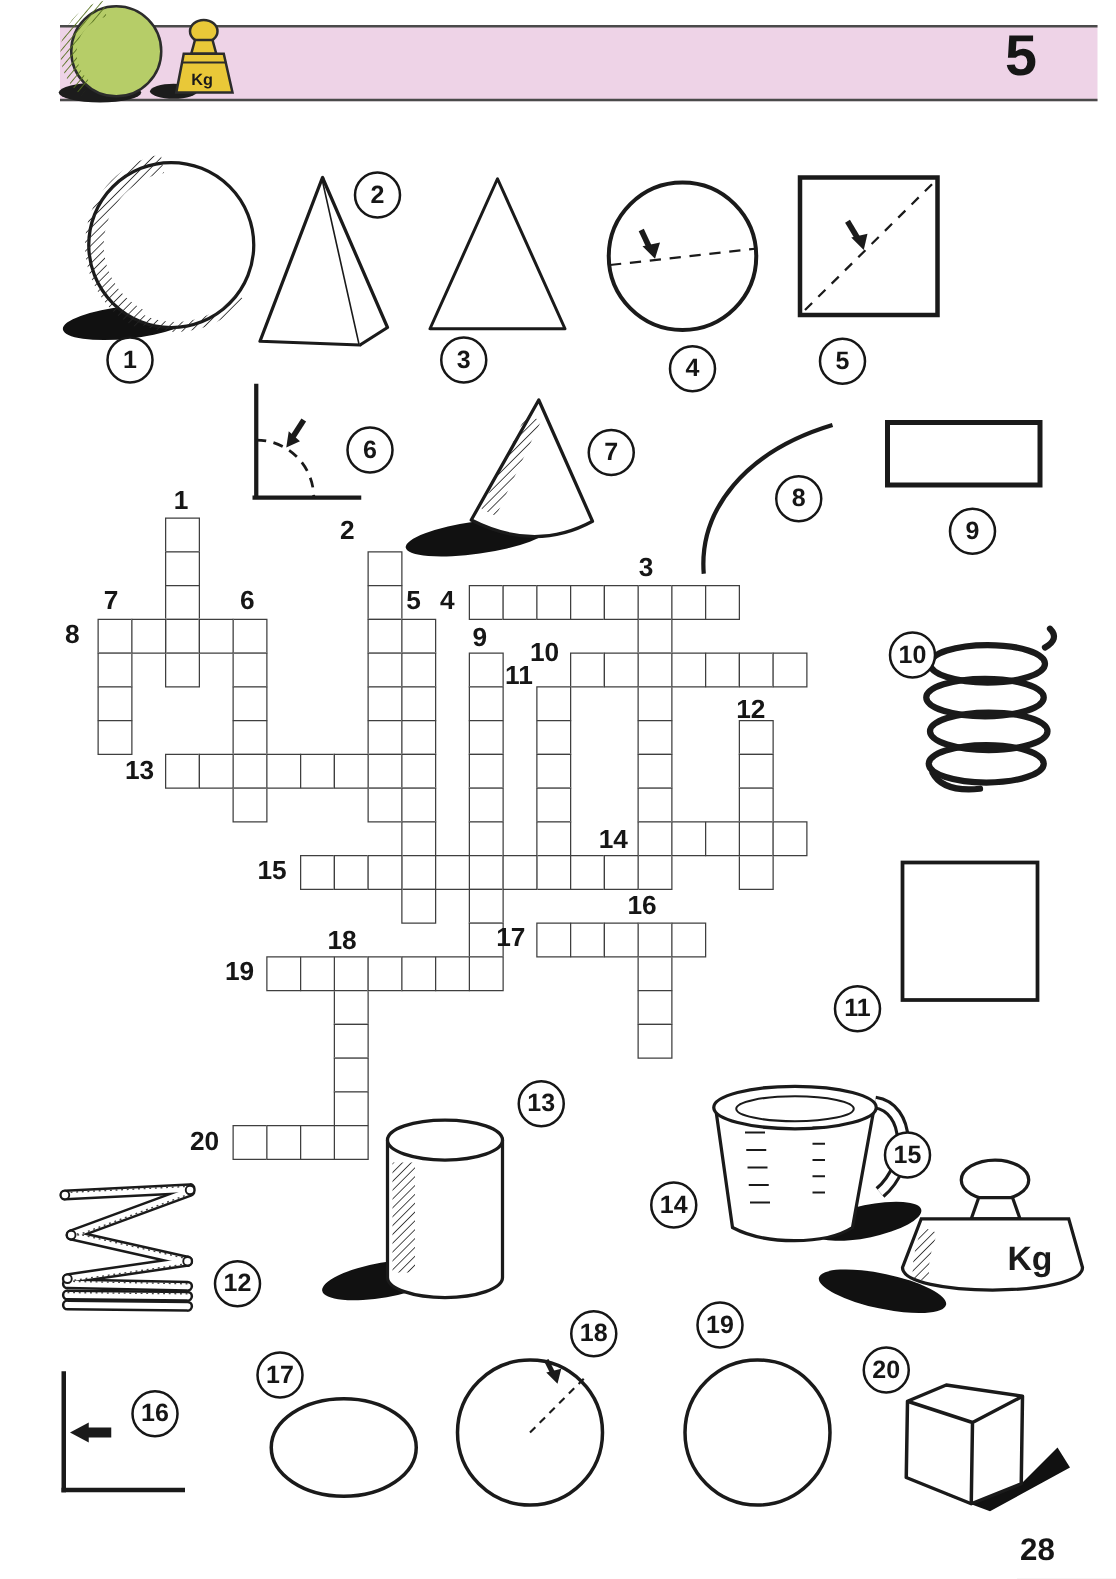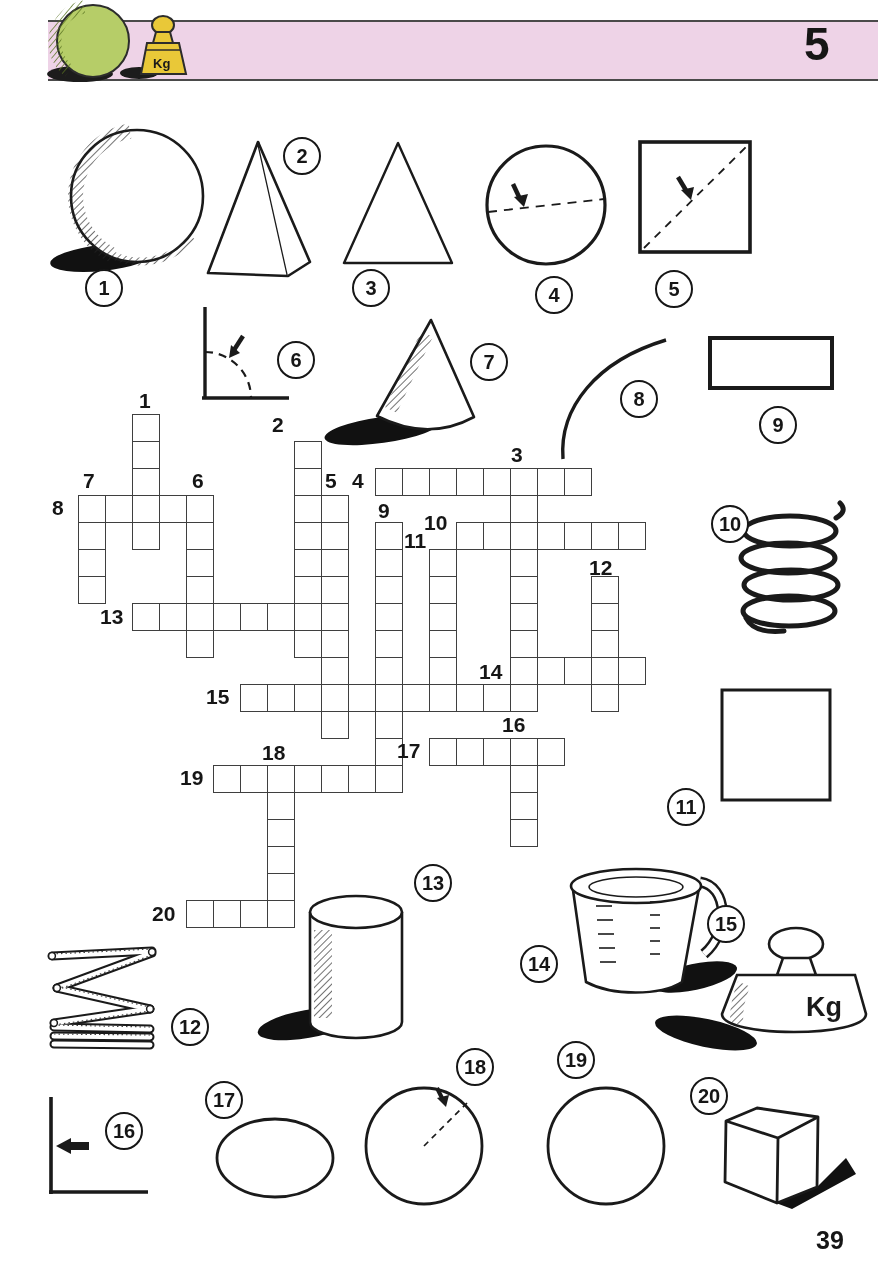--- a/index.html
+++ b/index.html
@@ -360,14 +360,14 @@
       <div class="badge" style="left: 414px; top: 864px;">13</div>
       <div class="badge" style="left: 520px; top: 945px;">14</div>
       <div class="badge" style="left: 707px; top: 905px;">15</div>
       <div class="badge" style="left: 105px; top: 1112px;">16</div>
       <div class="badge" style="left: 205px; top: 1081px;">17</div>
       <div class="badge" style="left: 456px; top: 1048px;">18</div>
       <div class="badge" style="left: 557px; top: 1041px;">19</div>
       <div class="badge" style="left: 690px; top: 1077px;">20</div>
     </div>
 
-  <div id="page-number">39</div>
+  <div id="page-number">28</div>
 </div>
 
 </body></html>

